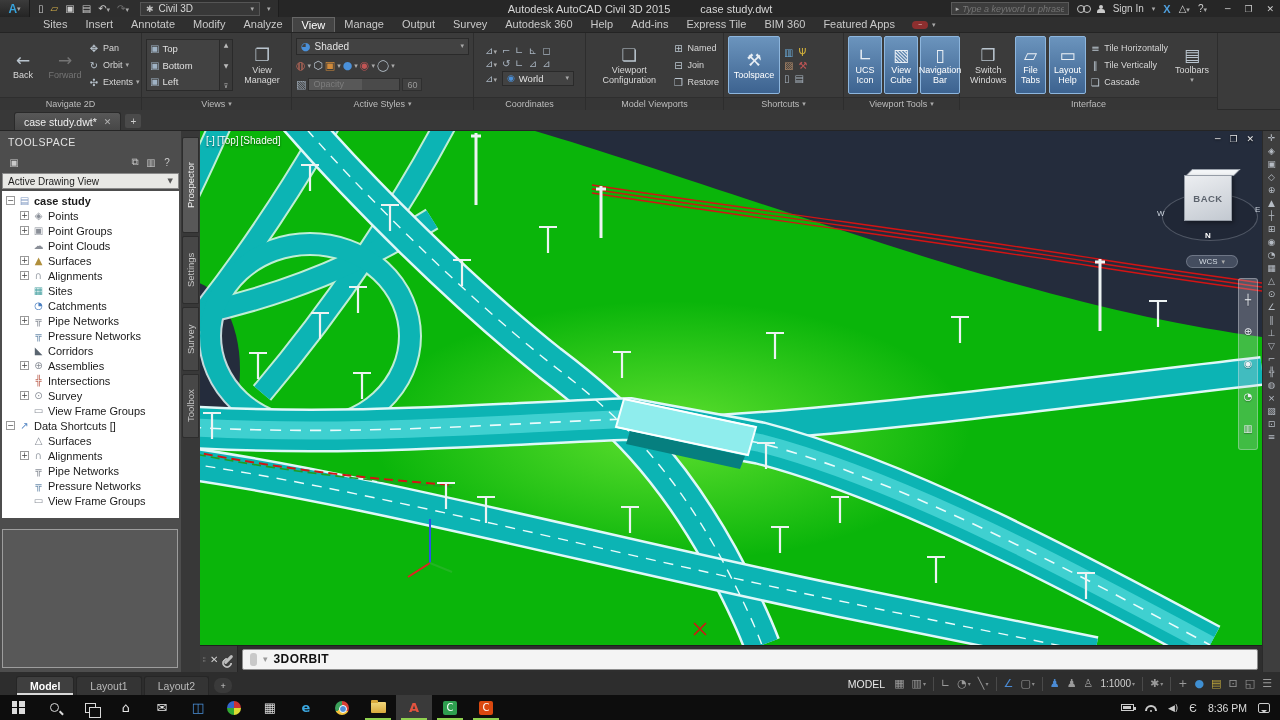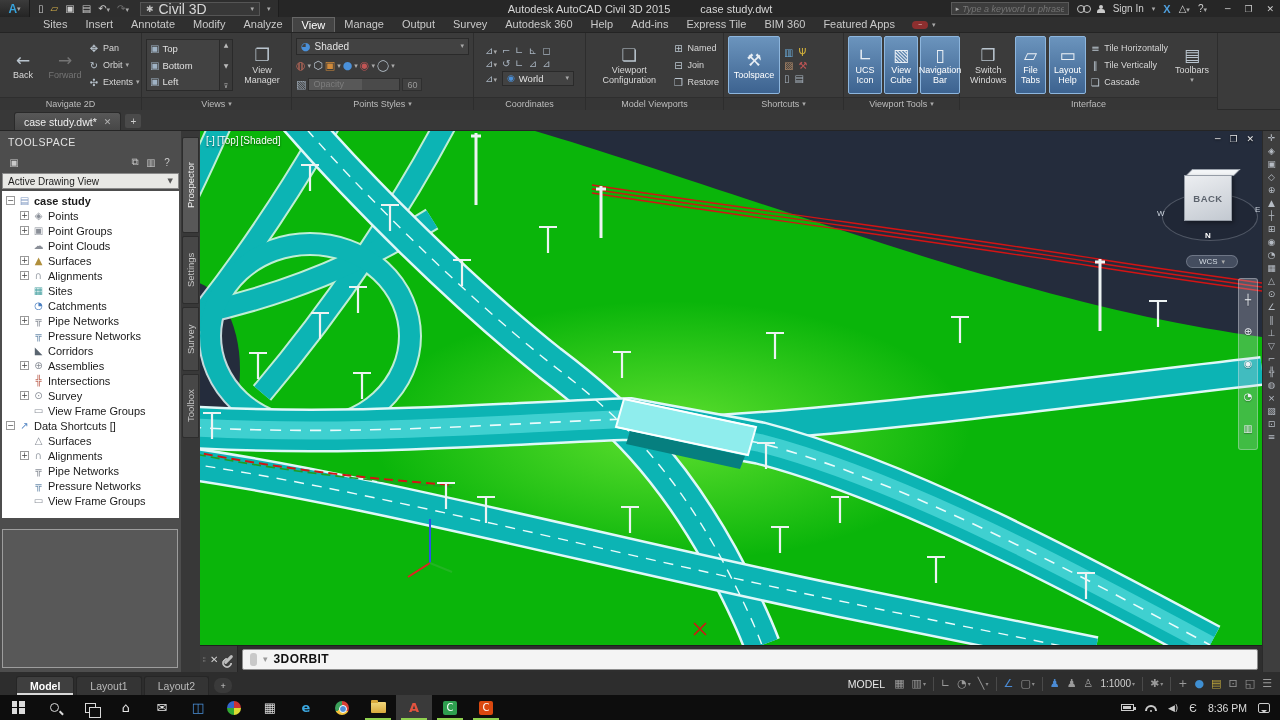--- a/index.html
+++ b/index.html
@@ -9,21 +9,21 @@
   #screen{position:relative;width:1280px;height:720px;background:#333;overflow:hidden}
 
   
   #titlebar{position:absolute;left:0;top:0;width:1280px;height:17px;background:#262626;display:flex;align-items:center}
   #applogo{width:30px;height:17px;background:linear-gradient(#3b3b3b,#242424);display:flex;align-items:center;justify-content:center;font-weight:bold;color:#37a3dc;font-size:12px;border-right:1px solid #1a1a1a}
   .qat{display:flex;align-items:center;gap:7px;padding:0 8px;height:17px;background:#2e2e2e;border-right:1px solid #1d1d1d}
   .qat .qi{font-size:10px;color:#cfcfcf;cursor:default}
   .qat .dim{color:#6e6e6e}
   .wsbox{display:flex;align-items:center;gap:5px;background:#383838;border:1px solid #555;height:14px;padding:0 5px;margin-left:4px;min-width:120px}
   .wsbox .gear{color:#c0c0c0;font-size:9px}
-  .wsbox .wsname{color:#d8d8d8;font-size:14px;flex:1}
+  .wsbox .wsname{color:#d8d8d8;font-size:10px;flex:1}
   .caret{font-size:7px;color:#aaa}
   #titletext{position:absolute;left:0;right:0;text-align:center;font-size:11px;color:#d6d6d6;pointer-events:none}
   #titletext .doc{margin-left:30px}
   #tb-right{position:absolute;right:0;top:0;height:17px;display:flex;align-items:center;gap:8px;padding-right:6px}
   #searchbox{display:flex;align-items:center;background:#3d3d3d;border:1px solid #5a5a5a;height:13px;width:118px;padding:0 4px;gap:3px}
   #searchbox input{background:transparent;border:none;outline:none;color:#9a9a9a;font-style:italic;font-size:9px;width:100%;font-family:"Liberation Sans",sans-serif}
   .binoc{display:inline-block;width:12px;height:7px;position:relative}
   .binoc::before,.binoc::after{content:"";position:absolute;top:0;width:6px;height:6px;border:1.4px solid #c9c9c9;border-radius:50%}
   .binoc::after{left:6px}
   .person{display:inline-block;width:8px;height:8px;position:relative}
@@ -331,21 +331,21 @@
           <div class="opacity-slider">
             <div class="fill"></div>
               <span class="ph">Opacity</span>
           </div>
           <div class="opval">
               <span>60</span>
             </div>
         </div>
       </div>
       <div class="plabel">
-          <span>Points Styles</span>
+          <span>Active Styles</span>
           <span class="caret g">▾</span>
         </div>
     </div>
 
     <div class="panel" style="width:112px">
       <div class="pbody" style="justify-content:center">
         <div class="coordgrid">
           <div class="crow">
             <span class="ci g">⊿<span class="caret g">▾</span></span>
             <span class="ci g">⌐</span>

